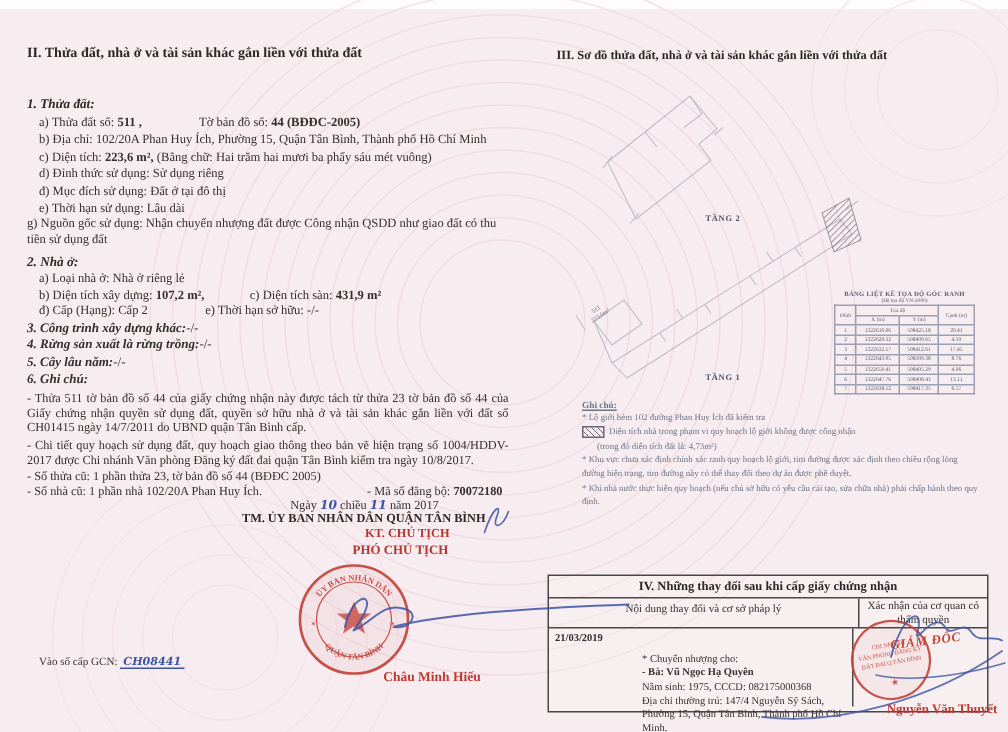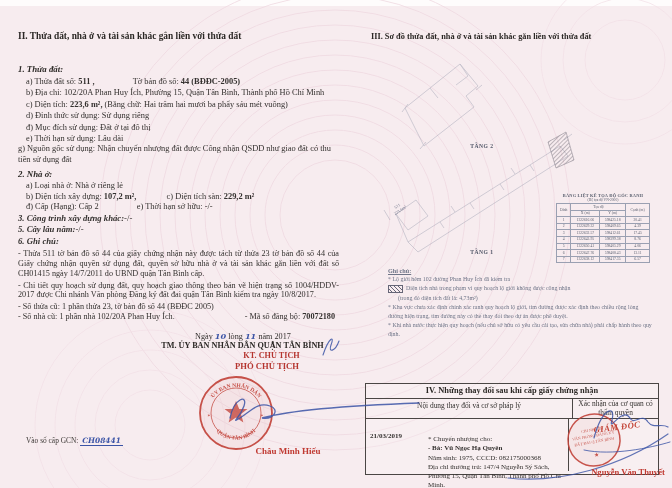--- a/index.html
+++ b/index.html
@@ -50,21 +50,21 @@
   .note-ind{padding-left:10px;}
   
   .s4{position:absolute;left:365px;top:383px;width:292px;height:90px;border:1px solid #4a4644;z-index:2;background:rgba(252,248,249,.25);}
   .s4 .title{font-size:8.4px;font-weight:bold;text-align:center;line-height:14px;border-bottom:1px solid #4a4644;color:#2b2825;}
   .s4 .cols{display:flex;}
   .s4 .hleft{width:202px;border-right:1px solid #4a4644;border-bottom:1px solid #4a4644;
              font-size:7.4px;text-align:center;padding:3px 2px;line-height:8.5px;}
   .s4 .hright{flex:1;border-bottom:1px solid #4a4644;font-size:7.4px;text-align:center;padding:1px 2px;line-height:8.5px;}
   .s4 .bleft{width:202px;border-right:1px solid #4a4644;position:relative;height:52px;}
   .s4 .bright{flex:1;position:relative;}
-  .s4 .edate{position:absolute;left:4px;top:13px;font-size:7px;font-weight:bold;}
+  .s4 .edate{position:absolute;left:4px;top:2px;font-size:7px;font-weight:bold;}
   .s4 .entry{margin-left:62px;margin-top:16px;font-size:7px;line-height:9.3px;}
   .stamp2{position:absolute;left:565px;top:411px;z-index:3;transform:rotate(-10deg);opacity:.9;}
   .gdirector{position:absolute;left:572px;top:422px;width:90px;text-align:center;z-index:4;
              font-size:8.6px;font-weight:bold;font-style:italic;color:#c0392b;transform:rotate(-7deg);letter-spacing:.5px;opacity:.92;}
   .s4signer{position:absolute;left:584px;top:467px;width:88px;text-align:center;font-size:8.6px;font-weight:bold;color:#c03a32;z-index:4;}
   .plan{position:absolute;left:360px;top:50px;z-index:1;pointer-events:none;}
 </style>
 </head>
 <body>
 
@@ -138,32 +138,35 @@
     <div class="h3" style="margin-top:4px;">2. Nhà ở:</div>
     <div class="row2">
       <span>a) Loại nhà ở:</span>
       <span>Nhà ở riêng lẻ</span>
     </div>
     <div class="row2">
       <span>b) Diện tích xây dựng:</span>
       <span class="b">107,2 m²,</span>
       <span class="gap1"></span>
       <span>c) Diện tích sàn:</span>
-      <span class="b">229,2 m²</span>
+      <span class="b">431,9 m²</span>
     </div>
     <div class="row2">
       <span>đ) Cấp (Hạng):</span>
       <span>Cấp 2</span>
       <span class="gap2"></span>
       <span>e) Thời hạn sở hữu:</span>
       <span>-/-</span>
     </div>
 
     <div class="item">
       <span>3. Công trình xây dựng khác:</span><span class="v">-/-</span>
+    </div>
+    <div class="item">
+      <span>4. Rừng sản xuất là rừng trồng:</span><span class="v">-/-</span>
     </div>
     <div class="item">
       <span>5. Cây lâu năm:</span><span class="v">-/-</span>
     </div>
     <div class="item">6. Ghi chú:</div>
 
     <div class="para first">- Thửa 511 tờ bản đồ số 44 của giấy chứng nhận này được tách từ thửa 23 tờ bản đồ số 44 của Giấy chứng nhận quyền sử dụng đất, quyền sở hữu nhà ở và tài sản khác gắn liền với đất số CH01415 ngày 14/7/2011 do UBND quận Tân Bình cấp.</div>
     <div class="para">- Chi tiết quy hoạch sử dụng đất, quy hoạch giao thông theo bản vẽ hiện trạng số 1004/HDDV-2017 được Chi nhánh Văn phòng Đăng ký đất đai quận Tân Bình kiểm tra ngày 10/8/2017.</div>
     <div class="para">- Số thửa cũ: 1 phần thửa 23, tờ bản đồ số 44 (BĐĐC 2005)</div>
     <div class="oldrow">
@@ -171,21 +174,21 @@
       <span class="right">
         <span>- Mã số đăng bộ:</span>
         <span class="b">70072180</span>
       </span>
     </div>
   </div>
 
   <div class="dateline">
     <span>Ngày</span>
     <span class="hand">10</span>
-    <span>lòng</span>
+    <span>chiều</span>
     <span class="hand">11</span>
     <span>năm 2017</span>
   </div>
   <div class="committee">TM. ỦY BAN NHÂN DÂN QUẬN TÂN BÌNH</div>
   <div class="redtitle kt">KT. CHỦ TỊCH</div>
   <div class="redtitle pho">PHÓ CHỦ TỊCH</div>
 
   <svg class="seal" width="78" height="78" viewBox="0 0 78 78">
     <circle cx="39" cy="39" r="36" fill="rgba(194,68,59,0.05)" stroke="#c2443b" stroke-width="1.8"></circle>
     <circle cx="39" cy="39" r="25" fill="none" stroke="#c2443b" stroke-width="0.8"></circle>

